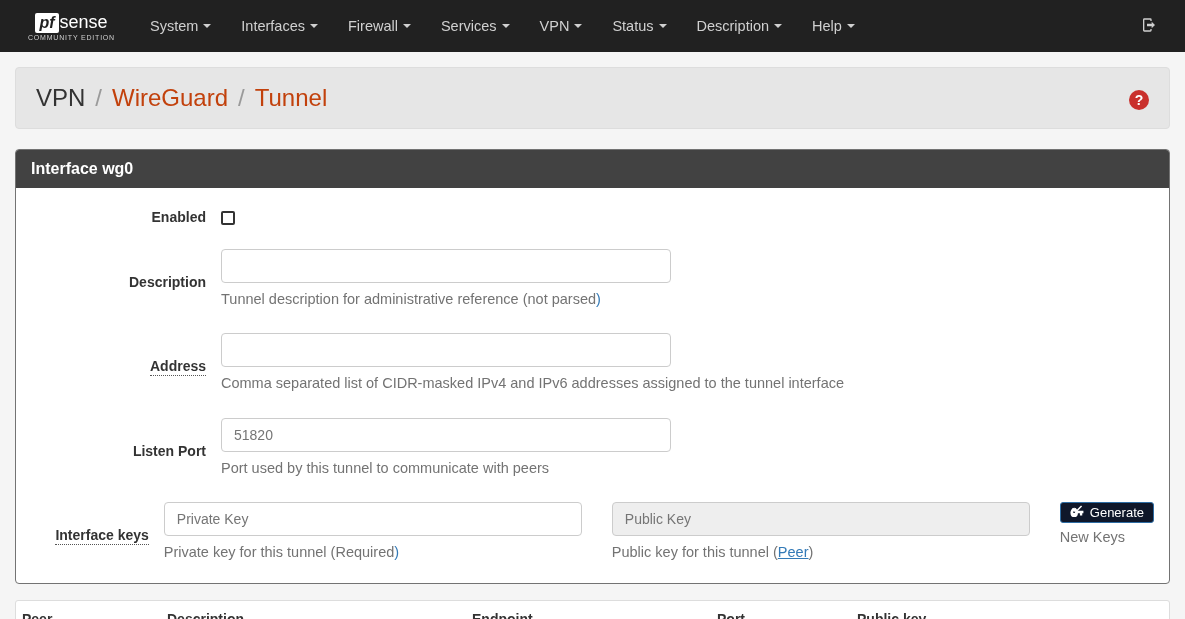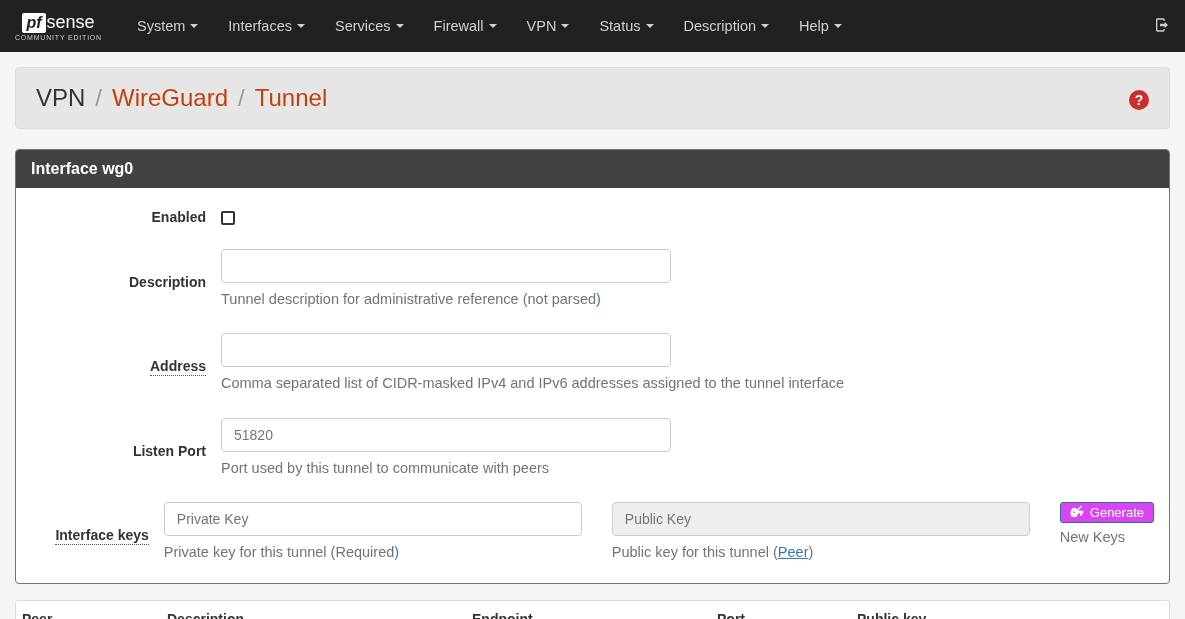--- a/index.html
+++ b/index.html
@@ -1,19 +1,19 @@
 <!DOCTYPE html>
 <html><head>
 <meta charset="utf-8">
 <style>
   * { box-sizing: border-box; margin: 0; padding: 0; }
   body { font-family: -apple-system, "Helvetica Neue", Helvetica, Arial, sans-serif; font-size: 14px; background: #f5f5f5; color: #333; width: 1185px; }
   
   
-  .navbar { background: #212121; height: 52px; display: flex; align-items: center; padding: 0 15px; }
+  .navbar { background: #212121; height: 52px; display: flex; align-items: center; padding: 0 28px; }
   .brand { display: flex; flex-direction: column; align-items: center; margin-right: 20px; color: #fff; cursor: pointer; }
   .brand-logo { display: flex; align-items: baseline; }
   .brand-pf { background: #fff; color: #212121; font-weight: bold; font-size: 16px; padding: 1px 4px; border-radius: 2px; font-style: italic; }
   .brand-sense { color: #fff; font-size: 18px; font-weight: 300; margin-left: 1px; }
   .brand-ce { color: #d0d0d0; font-size: 7px; letter-spacing: 0.8px; margin-top: 1px; }
   .nav-items { display: flex; list-style: none; flex: 1; }
   .nav-item { color: #d0d0d0; padding: 15px 15px; cursor: pointer; display: flex; align-items: center; gap: 4px; font-size: 14.5px; }
   .caret { width: 0; height: 0; border-left: 4px solid transparent; border-right: 4px solid transparent; border-top: 4px solid currentColor; margin-left: 1px; }
   .nav-right { margin-left: auto; color: #d0d0d0; cursor: pointer; }
   
@@ -40,21 +40,21 @@
   .field-col.fixed { flex: 0 0 auto; }
   .form-control { width: 450px; height: 34px; padding: 6px 12px; border: 1px solid #ccc; border-radius: 4px; font-size: 14px; color: #555; background: #fff; }
   .form-control.short { width: 418px; }
   .form-control[readonly] { background: #eee; }
   .help-block { color: #737373; font-size: 14.5px; margin-top: 6px; line-height: 1.4; }
   .link-paren { color: #337ab7; }
   
   .checkbox-box { width: 14px; height: 14px; border: 2px solid #333; border-radius: 2px; margin-top: 8px; cursor: pointer; }
   
   .btn { display: inline-flex; align-items: center; gap: 6px; padding: 5px 10px; border-radius: 3px; border: 1px solid transparent; font-size: 14px; cursor: pointer; color: #fff; white-space: nowrap; }
-  .btn-primary { background: #d946ef; border-color: #2e6da4; }
+  .btn-primary { background: #0f172a; border-color: #2e6da4; }
   .btn-sm { padding: 2px 9px; font-size: 13px; }
   
   .new-keys { color: #737373; margin-top: 6px; font-size: 14.5px; }
   
   
   .table-container { border: 1px solid #ddd; border-radius: 3px; margin-top: 16px; background: #fff; }
   .table-row { display: flex; padding: 10px 6px; }
   .th { font-weight: bold; font-size: 14px; }
   .col-peer { width: 145px; }
   .col-desc { width: 305px; }
@@ -80,25 +80,25 @@
   <ul class="nav-items">
     <li class="nav-item">
         <span>System</span>
         <span class="caret"></span>
       </li>
     <li class="nav-item">
         <span>Interfaces</span>
         <span class="caret"></span>
       </li>
     <li class="nav-item">
+        <span>Firewall</span>
+        <span class="caret"></span>
+      </li>
+    <li class="nav-item">
         <span>Services</span>
-        <span class="caret"></span>
-      </li>
-    <li class="nav-item">
-        <span>Firewall</span>
         <span class="caret"></span>
       </li>
     <li class="nav-item">
         <span>VPN</span>
         <span class="caret"></span>
       </li>
     <li class="nav-item">
         <span>Status</span>
         <span class="caret"></span>
       </li>

